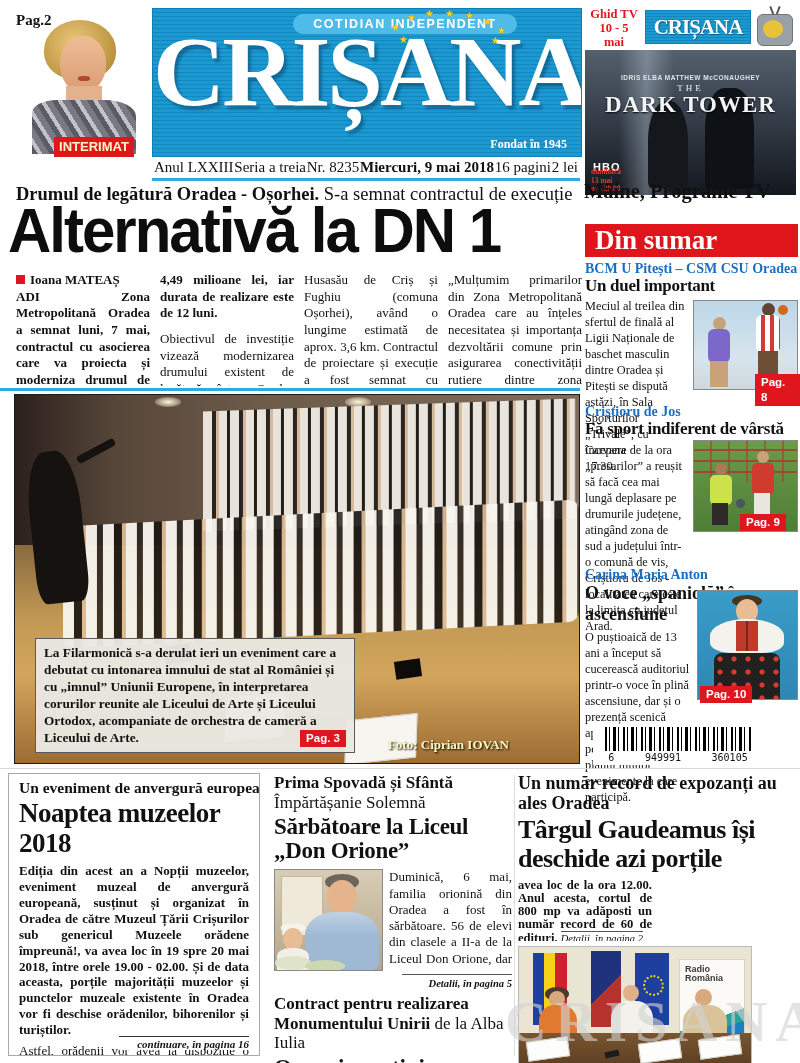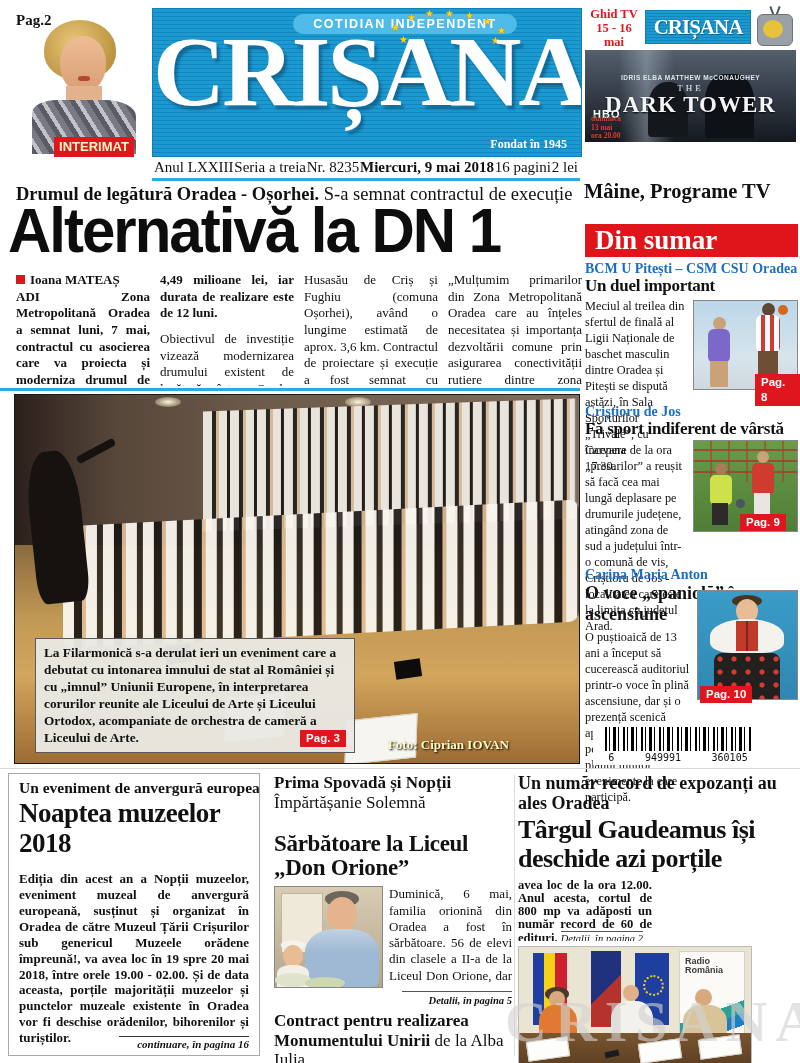--- a/index.html
+++ b/index.html
@@ -43,21 +43,21 @@
         line-height:1.1;text-align:center;}
   .minilogo{position:absolute;left:60px;top:4px;width:104px;height:32px;border:1px solid #0f7fb5;
             background:repeating-linear-gradient(180deg,#1b9ad2 0 2px,#1486be 2px 3px);
             color:#fff;font-weight:bold;font-size:21px;text-align:center;line-height:32px;
             letter-spacing:-1px;text-shadow:1px 1px 1px rgba(8,54,84,.5);}
   .tvicon{position:absolute;left:168px;top:0;width:42px;height:42px;}
   .tvbody{position:absolute;left:4px;top:8px;width:34px;height:30px;background:#9aa0a8;border-radius:6px;border:1px solid #6d737b;}
   .tvface{position:absolute;left:10px;top:14px;width:20px;height:18px;background:#e8c23a;border-radius:50%;}
   .tvant{position:absolute;left:18px;top:0;width:2px;height:10px;background:#555;transform:rotate(-20deg);}
   .tvant2{position:absolute;left:24px;top:0;width:2px;height:10px;background:#555;transform:rotate(20deg);}
-  .poster{position:absolute;left:0;top:44px;width:211px;height:92px;overflow:hidden;
+  .poster{position:absolute;left:0;top:44px;width:211px;height:145px;overflow:hidden;
           background:linear-gradient(180deg,#55606d 0%,#39424e 40%,#14181f 100%);}
   .ptower{position:absolute;left:16%;top:0;width:26%;height:100%;
           background:linear-gradient(90deg,rgba(170,185,200,0),rgba(180,195,210,.42),rgba(170,185,200,0));}
   .pfig1{position:absolute;left:30%;bottom:5%;width:19%;height:60%;background:#14181d;border-radius:45% 45% 8% 8%;}
   .pfig2{position:absolute;left:57%;bottom:4%;width:23%;height:70%;background:#0e1217;border-radius:40% 40% 6% 6%;}
   .pactors{position:absolute;left:0;right:0;top:24px;text-align:center;color:#dde2e7;
            font-family:"Liberation Sans",sans-serif;font-weight:bold;font-size:6.5px;letter-spacing:.5px;}
   .pthe{position:absolute;left:0;right:0;top:33px;text-align:center;color:#eef1f4;font-size:9px;letter-spacing:3px;}
   .ptitle{position:absolute;left:0;right:0;top:42px;text-align:center;color:#f2f4f6;font-size:23px;
           letter-spacing:1px;font-weight:bold;text-shadow:0 1px 2px #000;}
@@ -149,21 +149,21 @@
   .or .fl1{position:absolute;left:0px;bottom:0;width:36px;height:14px;border-radius:50%;background:#dfe3cc;}
   .or .fl2{position:absolute;left:30px;bottom:-2px;width:40px;height:12px;border-radius:50%;background:#cdd8b2;}
   
   .pc{background:#eae4d3;}
   .pc .flag-ro{position:absolute;left:14px;top:6px;width:34px;height:72px;
        background:linear-gradient(90deg,#1e3f9e 0 33%,#f7d117 33% 66%,#cf2030 66%);}
   .pc .flag-cr{position:absolute;left:72px;top:4px;width:30px;height:76px;
        background:linear-gradient(135deg,#20317e 0 50%,#b5332c 50%);}
   .pc .flag-eu{position:absolute;left:116px;top:6px;width:34px;height:72px;background:#1e3f9e;}
   .pc .eustars{position:absolute;left:8px;top:22px;width:17px;height:17px;border:2px dotted #f7d117;border-radius:50%;}
-  .pc .banner{position:absolute;left:160px;top:4px;width:64px;height:100px;background:#fbfaf7;border:1px solid #d8d2c2;
+  .pc .banner{position:absolute;left:160px;top:12px;width:64px;height:100px;background:#fbfaf7;border:1px solid #d8d2c2;
        background-image:linear-gradient(160deg,transparent 58%,#2aa198 58% 68%,#1b7fc4 68% 78%,transparent 78%);}
   .pc .bt{position:absolute;left:5px;top:5px;font-family:"Liberation Sans",sans-serif;font-weight:bold;
           font-size:9px;line-height:1.05;color:#3a3a3a;}
   .pc .w1h{position:absolute;left:30px;top:44px;width:16px;height:16px;border-radius:50%;background:#d8a87e;}
   .pc .w1hair{position:absolute;left:26px;top:40px;width:24px;height:14px;border-radius:50%;background:#4a3a2c;}
   .pc .w1t{position:absolute;left:20px;top:58px;width:38px;height:40px;border-radius:40% 40% 0 0;background:#e07a33;}
   .pc .m1h{position:absolute;left:104px;top:38px;width:16px;height:16px;border-radius:50%;background:#e0b088;}
   .pc .m1t{position:absolute;left:92px;top:54px;width:42px;height:44px;border-radius:40% 40% 0 0;background:#f2f1ec;}
   .pc .m2h{position:absolute;left:176px;top:42px;width:17px;height:17px;border-radius:50%;background:#d8a87e;}
   .pc .m2t{position:absolute;left:164px;top:58px;width:44px;height:42px;border-radius:40% 40% 0 0;background:#d9c49a;}
@@ -175,28 +175,28 @@
   .bars{position:absolute;left:12px;top:0;width:146px;height:24px;
         background:repeating-linear-gradient(90deg,#000 0 2px,#fff 2px 4px,#000 4px 5px,#fff 5px 8px,#000 8px 11px,#fff 11px 13px,#000 13px 14px,#fff 14px 18px);}
   .bdigits{position:absolute;left:0;top:25px;width:170px;display:flex;justify-content:space-around;
            font-family:"DejaVu Sans Mono",monospace;font-size:10px;}
   
   .grayline{left:0;top:768px;width:800px;height:1px;background:#d9d9d9;}
   .boxL{left:8px;top:773px;width:252px;height:283px;border:1px solid #a9a9a9;padding:5px 10px;
         box-sizing:border-box;overflow:hidden;}
   .boxL .k{font-weight:bold;font-size:15.5px;white-space:nowrap;}
   .boxL .t{font-weight:bold;font-size:27px;letter-spacing:-.5px;line-height:1.1;margin-top:2px;}
-  .boxL p{margin:13px 0 0 0;font-size:13px;line-height:1.22;}
+  .boxL p{margin:5px 0 0 0;font-size:13px;line-height:1.22;}
   .boxL .p1{font-weight:bold;}
   .moreL{position:absolute;right:10px;bottom:5px;background:#fff;border-top:1px solid #333;
          font-style:italic;font-weight:bold;font-size:11px;padding:1px 0 0 18px;}
   .boxM{left:274px;top:773px;width:238px;height:283px;}
   .boxM .k1{font-weight:bold;font-size:17px;line-height:1.15;}
   .boxM .k2{font-weight:normal;font-size:17px;line-height:1.15;}
-  .boxM .t{font-weight:bold;font-size:23px;line-height:1.05;margin-top:20px;letter-spacing:-.3px;}
+  .boxM .t{font-weight:bold;font-size:23px;line-height:1.05;margin-top:3px;letter-spacing:-.3px;}
   .mrow{margin-top:6px;height:102px;position:relative;}
   .mphoto{position:absolute;left:0;top:0;width:107px;height:100px;border:1px solid #888;overflow:hidden;}
   .mtext{position:absolute;left:115px;top:0;width:123px;height:100px;font-size:13px;line-height:1.25;overflow:hidden;}
   .moreM{text-align:right;font-style:italic;font-weight:bold;font-size:10.5px;margin-top:3px;
          border-top:1px solid #555;width:110px;margin-left:auto;padding-top:3px;}
   .mk2{margin-top:5px;font-size:17px;line-height:1.15;}
   .mt2{position:relative;font-weight:bold;font-size:23px;line-height:1.05;margin-top:3px;width:200px;}
   .boxR{left:518px;top:773px;width:278px;height:283px;}
   .boxR .k{font-weight:bold;font-size:18px;line-height:1.12;}
   .boxR .t{font-weight:bold;font-size:26px;line-height:1.1;letter-spacing:-.5px;margin-top:3px;}
@@ -244,21 +244,21 @@
     <span>Nr. 8235</span>
     <span style="font-weight:bold">Miercuri, 9 mai 2018</span>
     <span>16 pagini</span>
     <span>2 lei</span>
   </div>
   <div class="abs cyan" style="left:152px;top:178px;width:428px;height:3px"></div>
 
   <div class="abs tvg">
     <div class="ghid">
       <div>Ghid TV</div>
-      <div>15 - 16</div>
+      <div>10 - 5</div>
       <div>mai</div>
     </div>
     <div class="minilogo">CRIȘANA</div>
     <div class="tvicon">
       <div class="tvant"></div>
       <div class="tvant2"></div>
       <div class="tvbody"></div>
       <div class="tvface"></div>
     </div>
     <div class="poster">
@@ -378,21 +378,21 @@
   <div class="abs boxL">
     <div class="k">Un eveniment de anvergură europeană</div>
     <div class="t">Noaptea muzeelor 2018</div>
     <p class="p1 jt">Ediția din acest an a Nopții muzeelor, eveniment muzeal de anvergură europeană, susținut și organizat în Oradea de către Muzeul Țării Crișurilor sub genericul Muzeele orădene împreună!, va avea loc în 19 spre 20 mai 2018, între orele 19.00 - 02.00. Și de data aceasta, porțile majorității muzeelor și punctelor muzeale existente în Oradea vor fi deschise orădenilor, bihorenilor și turiștilor.</p>
     <p class="jt">Astfel, orădenii vor avea la dispoziție o serie de expoziții după cum urmează:</p>
 
     <span class="moreL">continuare, în pagina 16</span>
   </div>
 
   <div class="abs boxM">
-    <div class="k1">Prima Spovadă și Nopții</div>
+    <div class="k1">Prima Spovadă și Sfântă</div>
     <div class="k2">Împărtășanie Solemnă</div>
     <div class="t">Sărbătoare la Liceul „Don Orione”</div>
     <div class="mrow">
       <div class="mphoto or">
         <div class="win"></div>
         <div class="mhair"></div>
           <div class="mh"></div>
         <div class="mt"></div>
         <div class="gc"></div>
           <div class="gh"></div>

